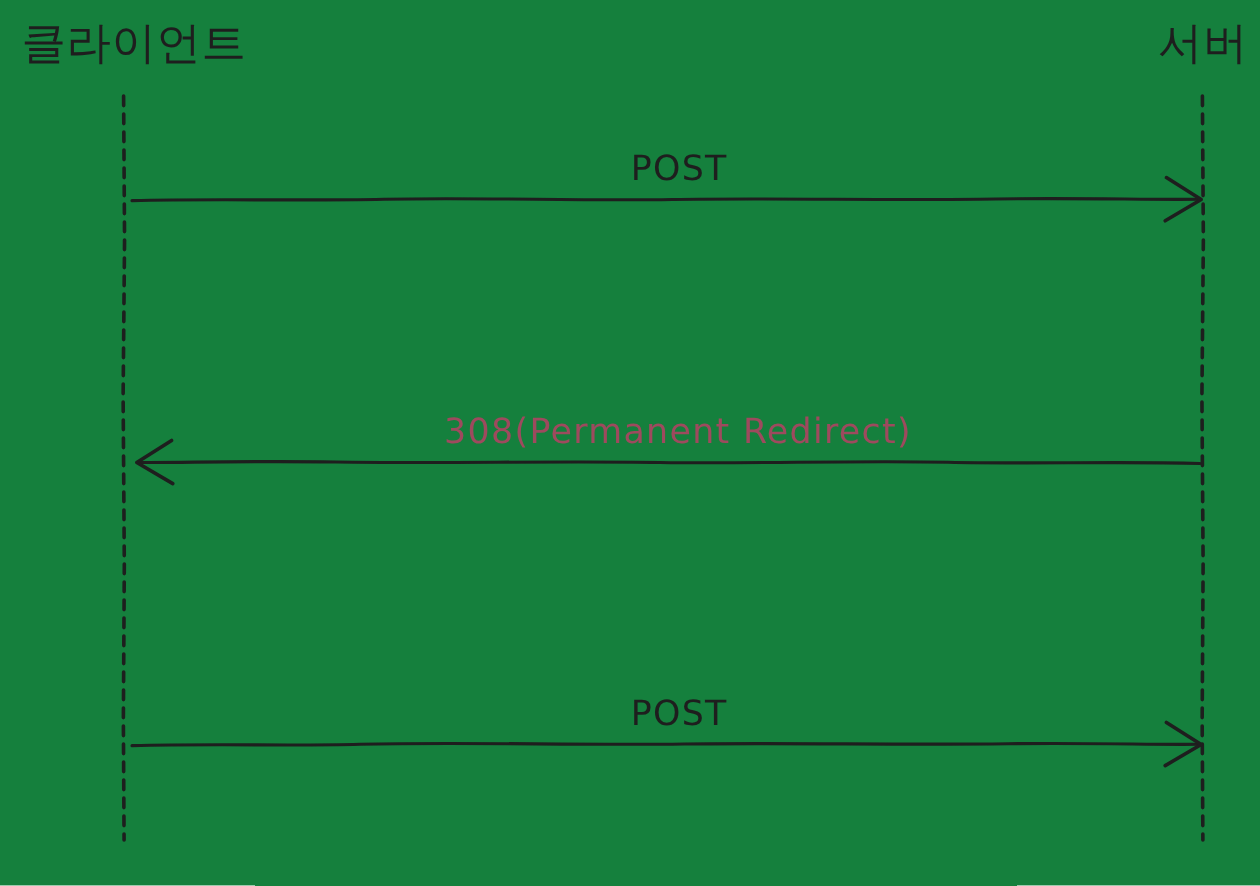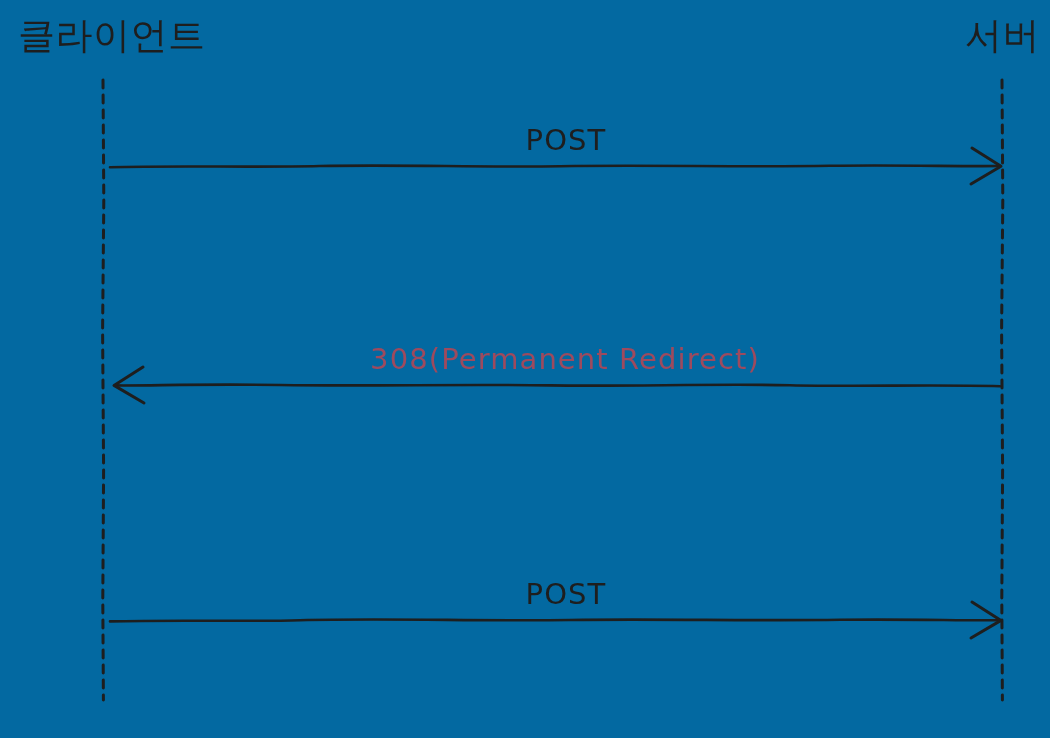--- a/index.html
+++ b/index.html
@@ -8,21 +8,21 @@
     padding: 0;
     background: #ffffff;
   }
   body {
     font-family: "DejaVu Sans", sans-serif;
   }
   #canvas-root {
     position: relative;
     width: 1050px;
     height: 738px;
-    background: #0369a1;
+    background: #15803d;
     overflow: hidden;
   }
   #diagram-svg {
     position: absolute;
     top: 0;
     left: 0;
     width: 1050px;
     height: 738px;
     display: block;
   }

